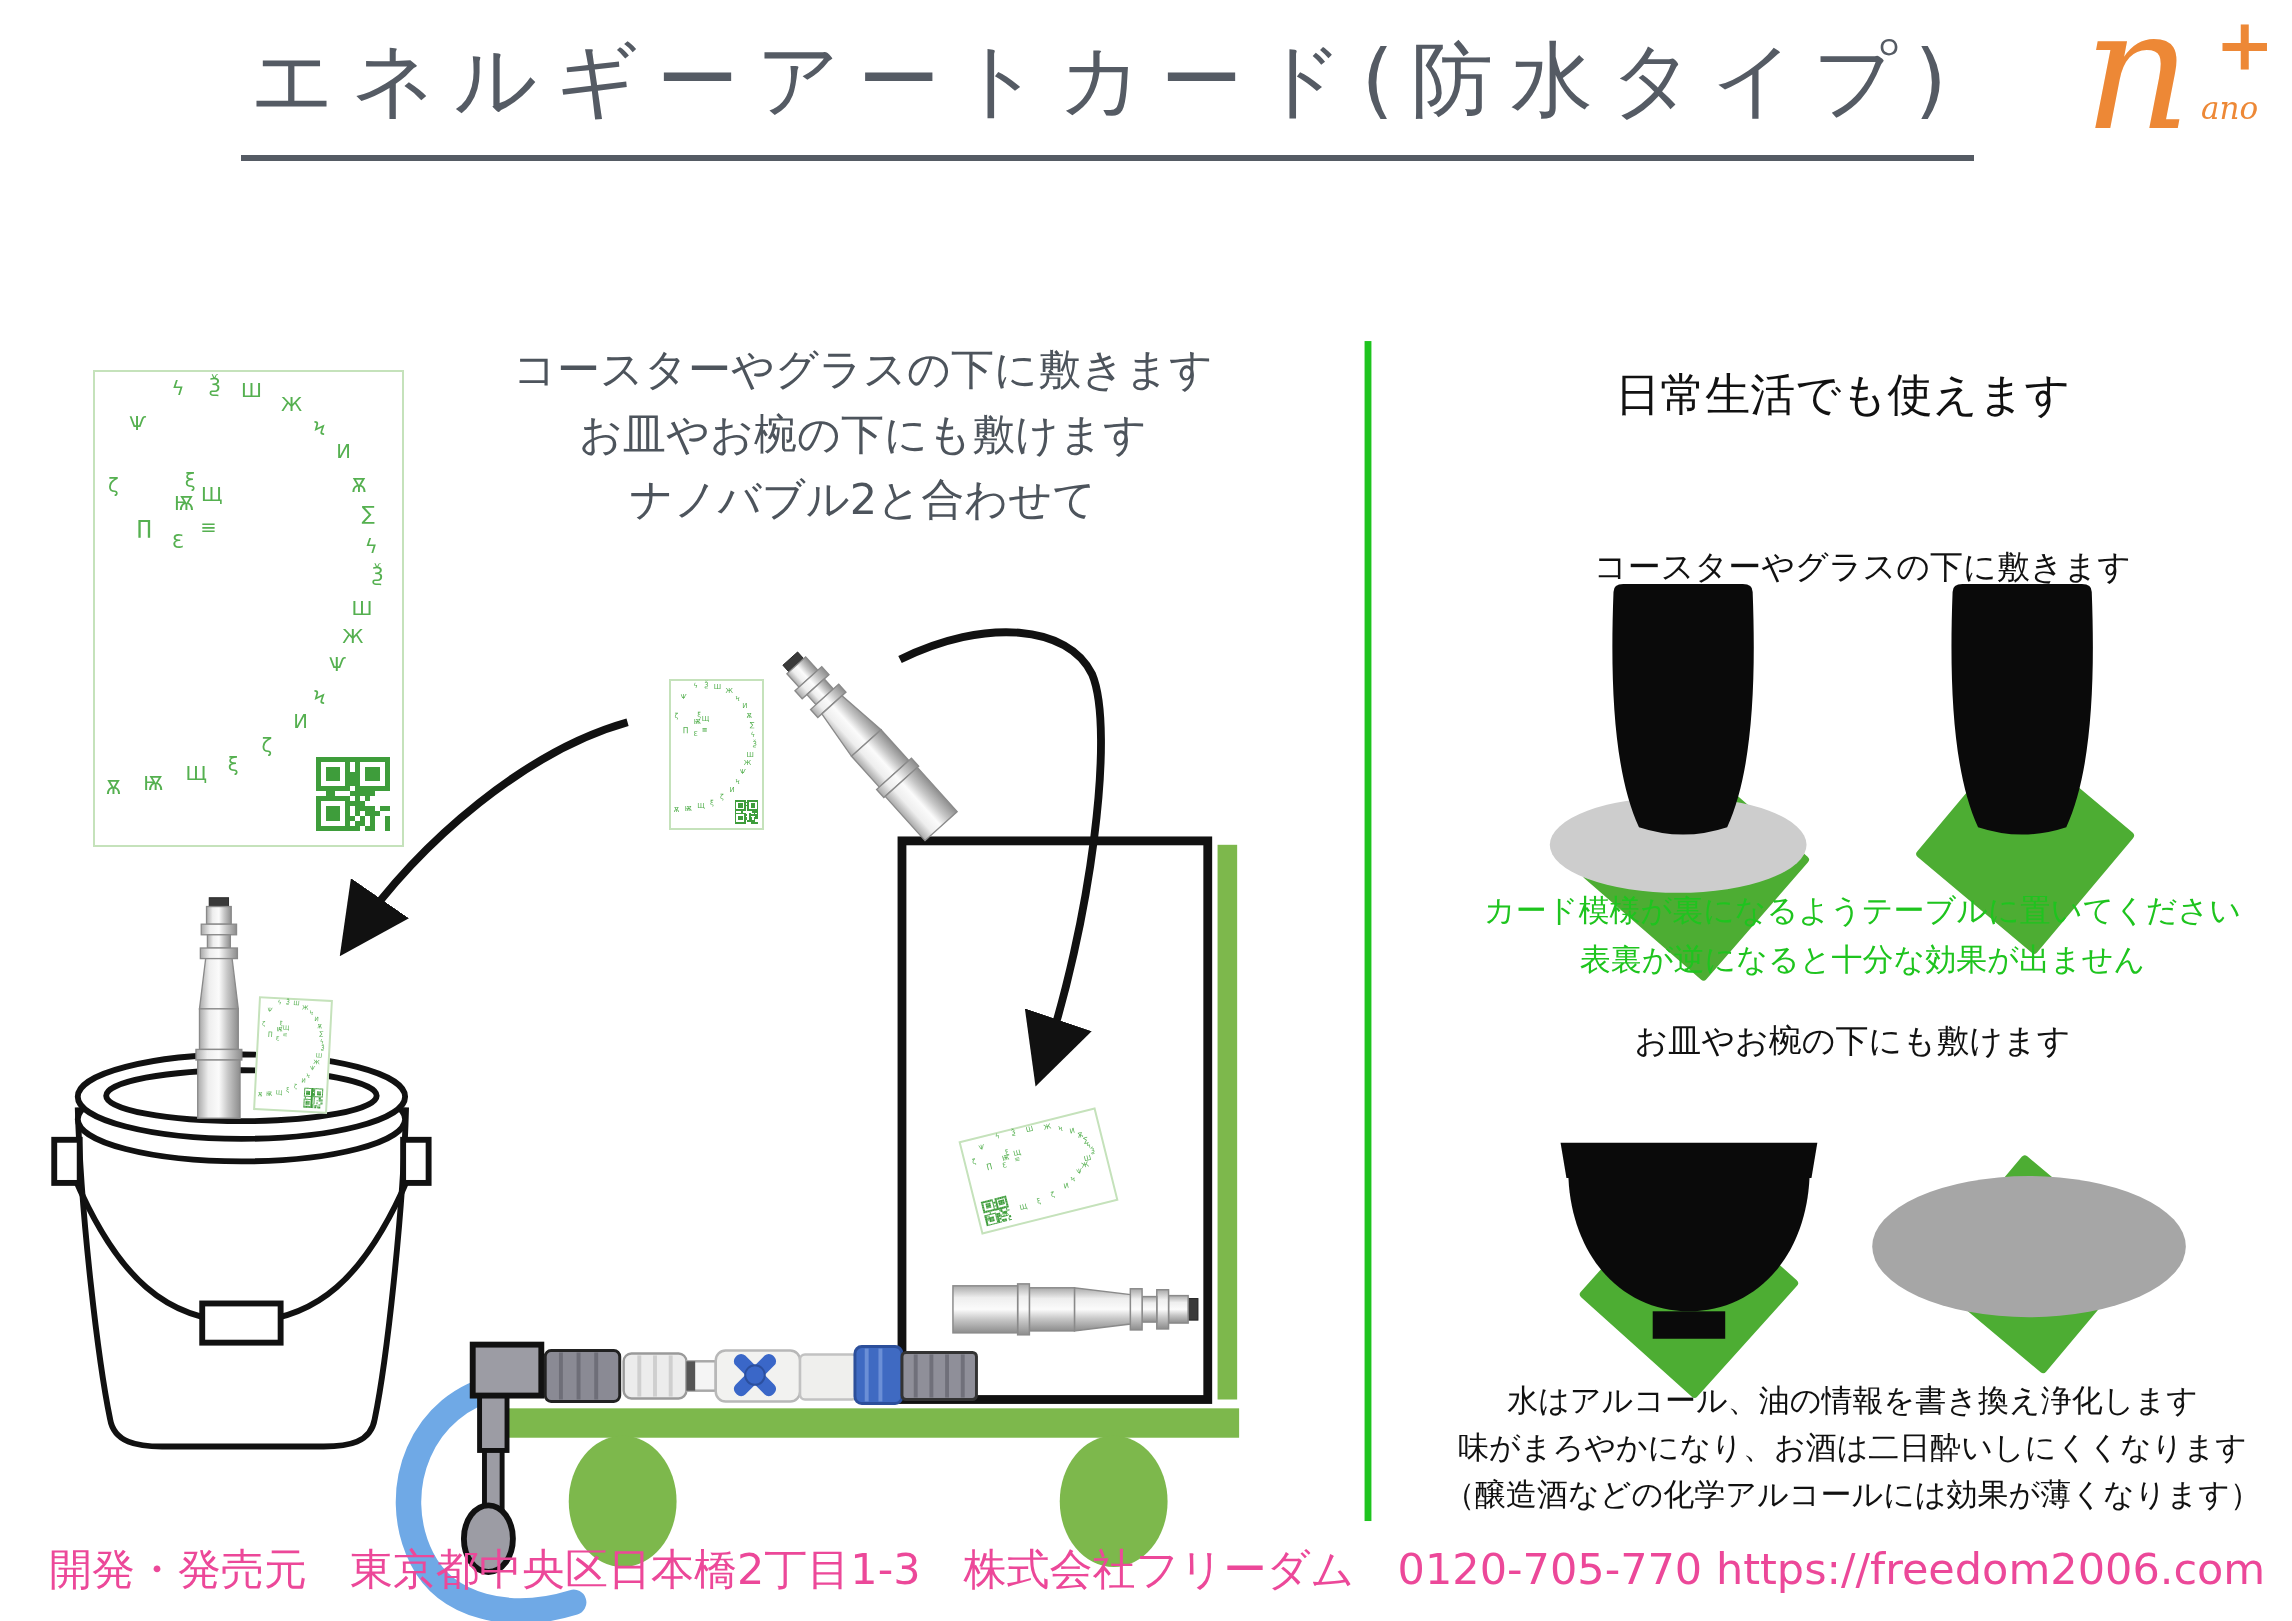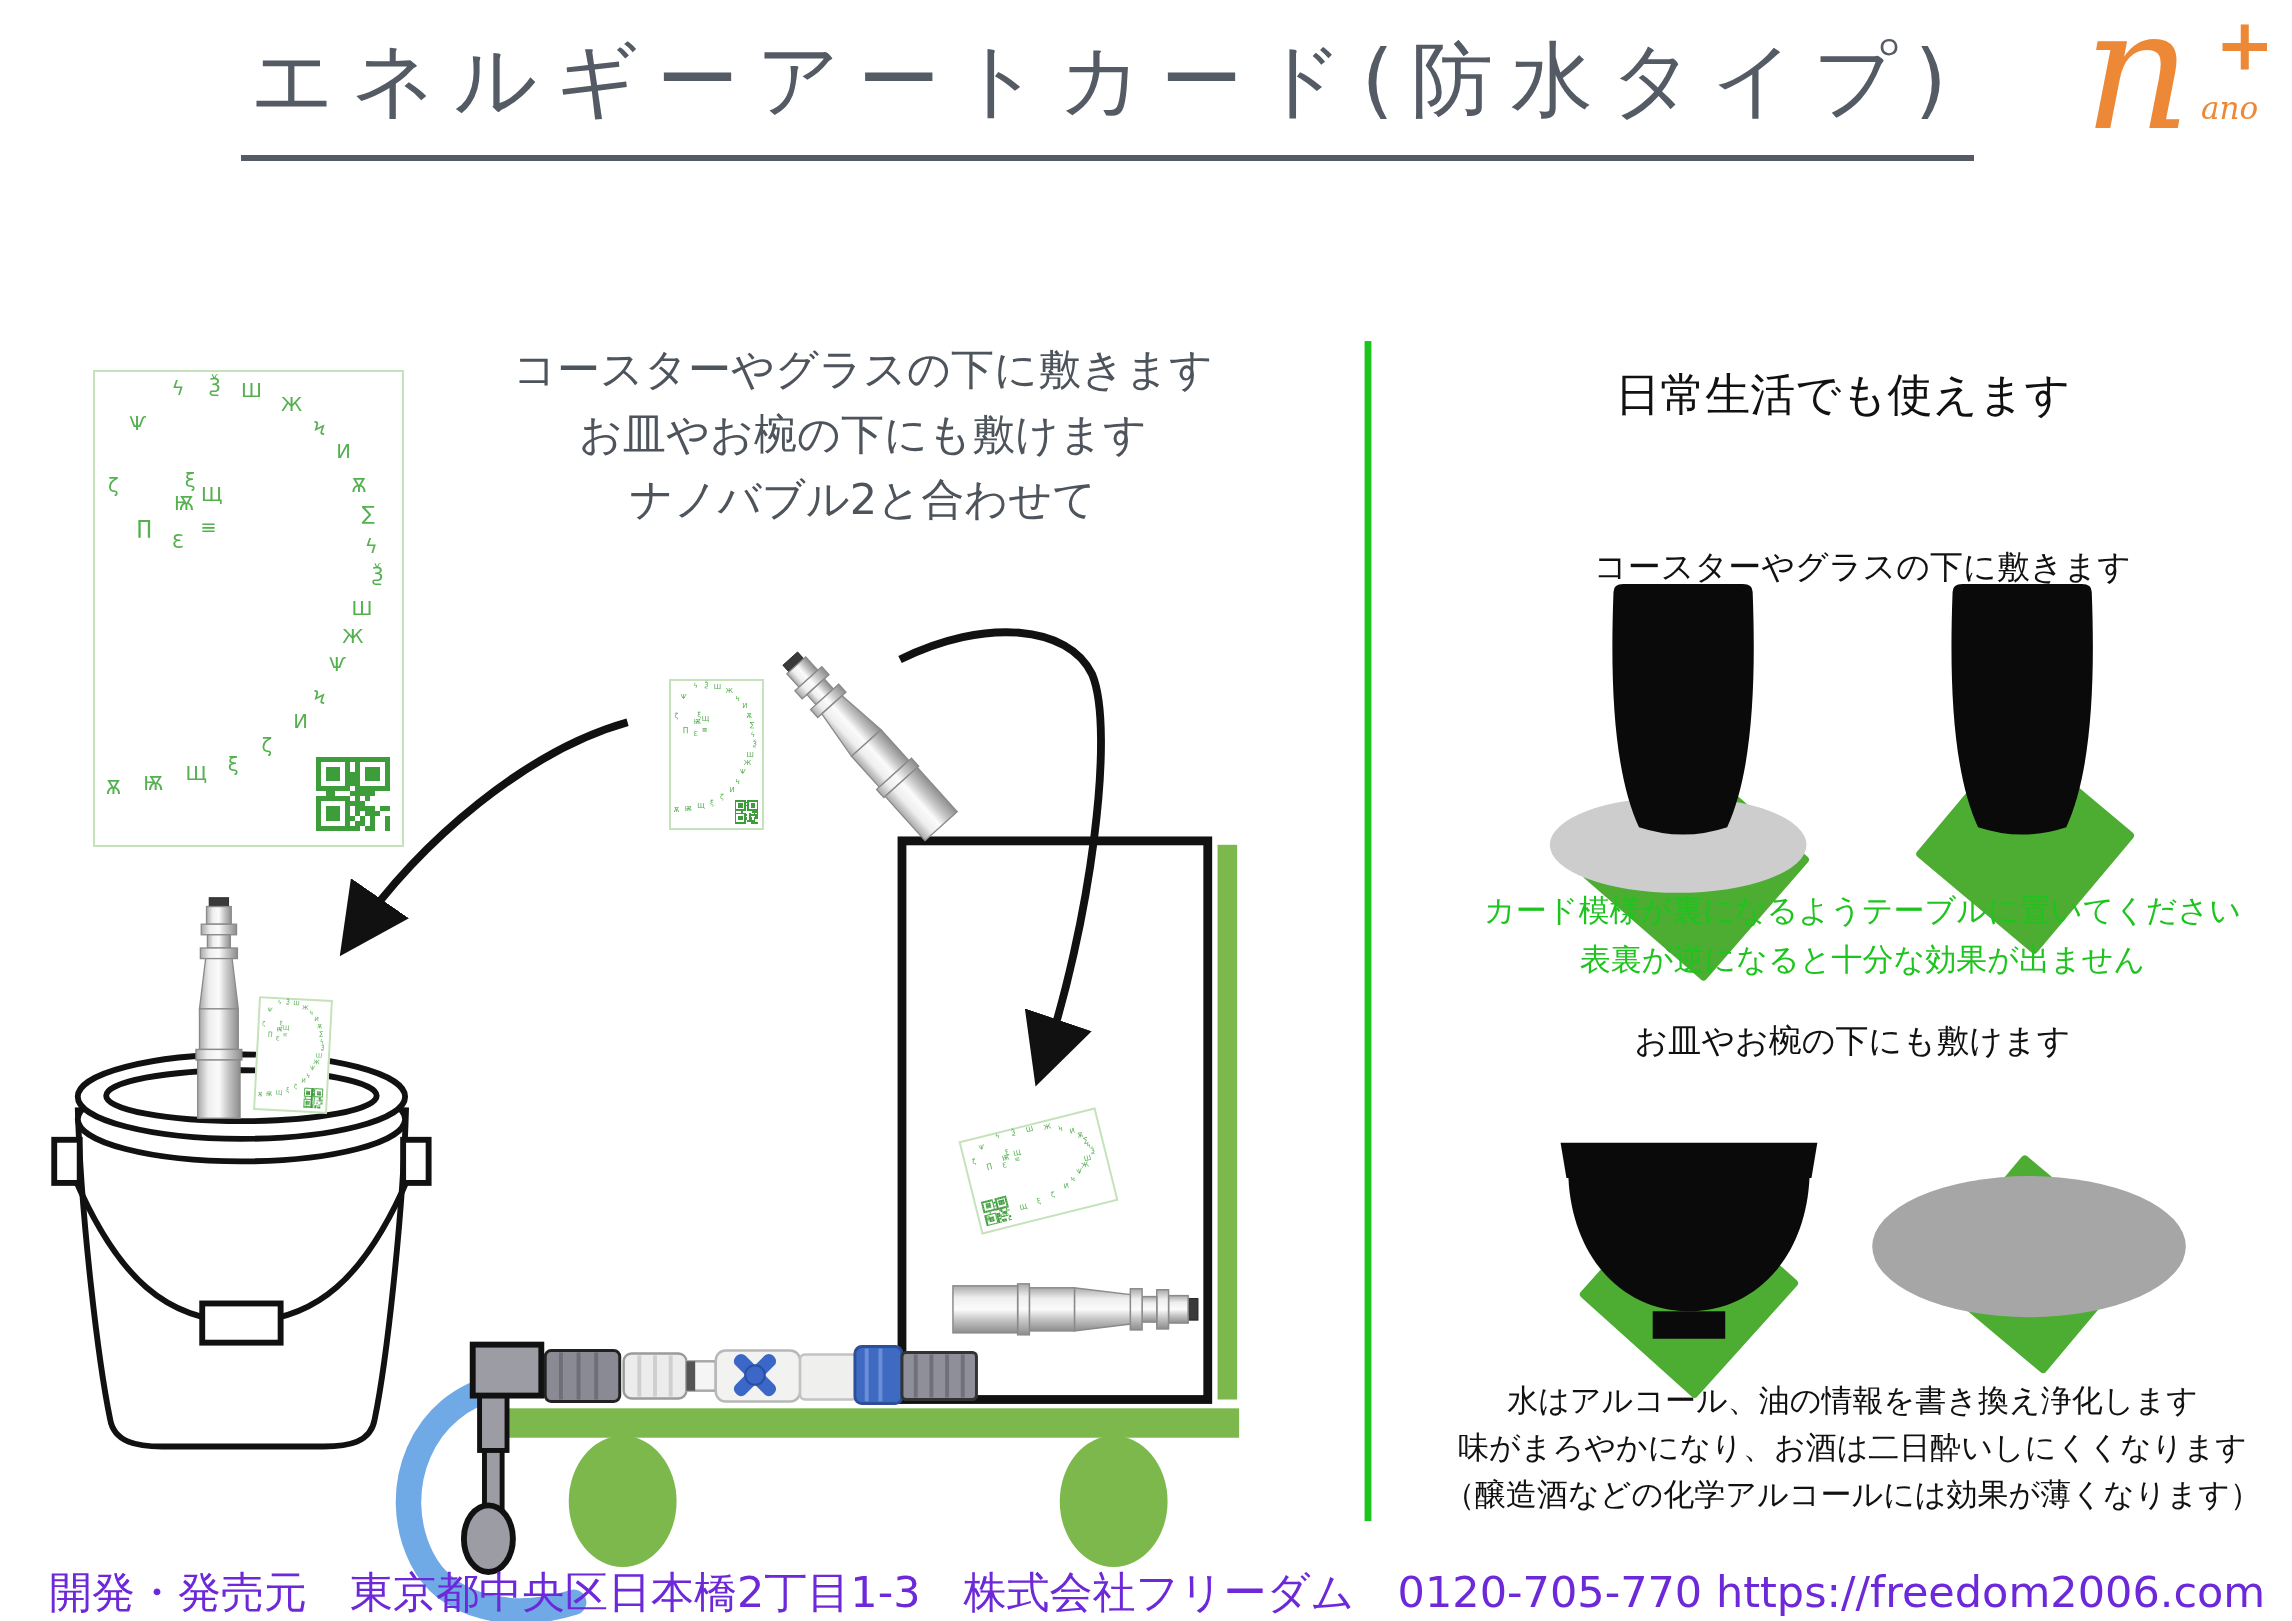--- a/index.html
+++ b/index.html
@@ -31,21 +31,21 @@
   .rtext{text-align:center;white-space:nowrap;}
   #rp-heading{left:1402px;top:365px;width:882px;font-size:45px;color:#111;}
   #rp-coaster{left:1402px;top:545px;width:921px;font-size:33px;color:#111;}
   #rp-green1{left:1392px;top:890px;width:941px;font-size:31px;color:#1ec41e;}
   #rp-green2{left:1392px;top:939px;width:941px;font-size:31px;color:#1ec41e;}
   #rp-dish{left:1392px;top:1019px;width:921px;font-size:33px;color:#111;}
   #rp-b0{left:1382px;top:1380px;width:941px;font-size:31px;color:#111;}
   #rp-b1{left:1382px;top:1427px;width:941px;font-size:31px;color:#111;}
   #rp-b2{left:1382px;top:1474px;width:941px;font-size:31px;color:#111;}
   
-  #footer{left:49px;top:1541px;width:2235px;font-size:43px;color:#6d28d9;white-space:nowrap;margin-top:23px;}
+  #footer{left:49px;top:1541px;width:2235px;font-size:43px;color:#ec4899;white-space:nowrap;}
   
   #art{left:0;top:0;width:2293px;height:1621px;z-index:1;}
   .textlayer{z-index:3;}
   
   .energy-card{
     position:absolute;background:#ffffff;border:2px solid #c5e2bb;z-index:2;
     box-sizing:border-box;
   }
   .energy-card .glyph{
     position:absolute;transform:translate(-50%,-50%);color:#55b050;

